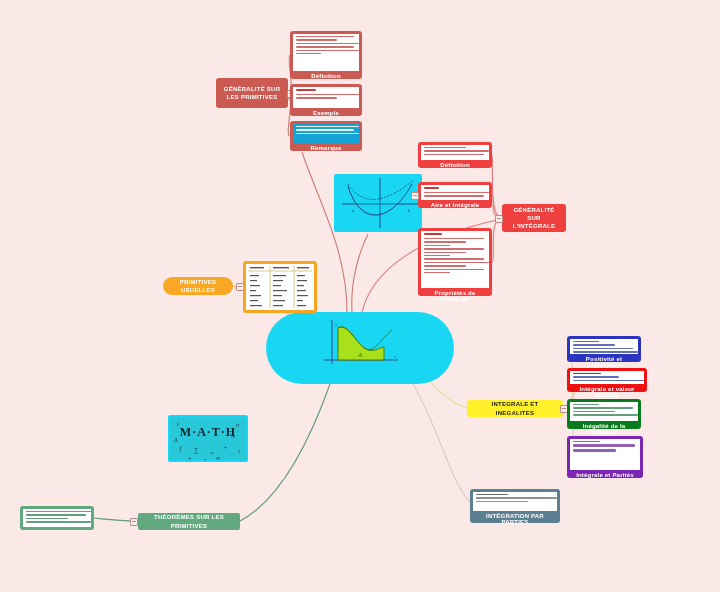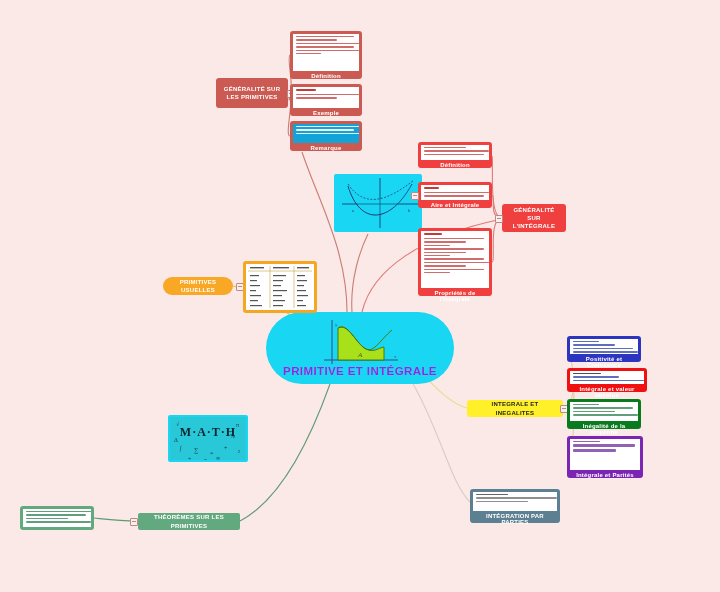--- a/index.html
+++ b/index.html
@@ -162,21 +162,20 @@
   <div class="node central">
     <svg class="cgraph" viewBox="0 0 86 52">
       <line x1="14" y1="2" x2="14" y2="46" stroke="#3b4a8a" stroke-width="1"></line>
       <line x1="6" y1="42" x2="80" y2="42" stroke="#3b4a8a" stroke-width="1"></line>
       <path d="M20,10 C30,4 38,26 48,31 C56,35 60,30 66,29 L66,42 L20,42 Z" fill="#a8e01a" stroke="#4a7a06" stroke-width="1"></path>
       <path d="M20,10 C30,4 38,26 48,31 C56,35 62,22 74,12" fill="none" stroke="#4a7a06" stroke-width="1"></path>
       <text x="17" y="8" font-size="5" fill="#3b4a8a" font-family="serif">y</text>
       <text x="40" y="39" font-size="7" fill="#4a5a2a" font-family="serif" font-style="italic">A</text>
       <text x="76" y="40" font-size="5" fill="#3b4a8a" font-family="serif">x</text>
     </svg>
-    <span class="ctitle">PRIMITIVE ET INTÉGRALE</span>
   </div>
 
   <div class="node pill red-fill" id="gen-prim">GÉNÉRALITÉ SUR LES PRIMITIVES</div>
   <div class="collapse" style="left:287px;top:90px;"></div>
 
   <div class="node card red-br" id="c-def">
     <div class="body" style="height:37px;">
       <div class="ln l red"></div>
         <div class="ln m red"></div>
       <div class="ln xl red"></div>

